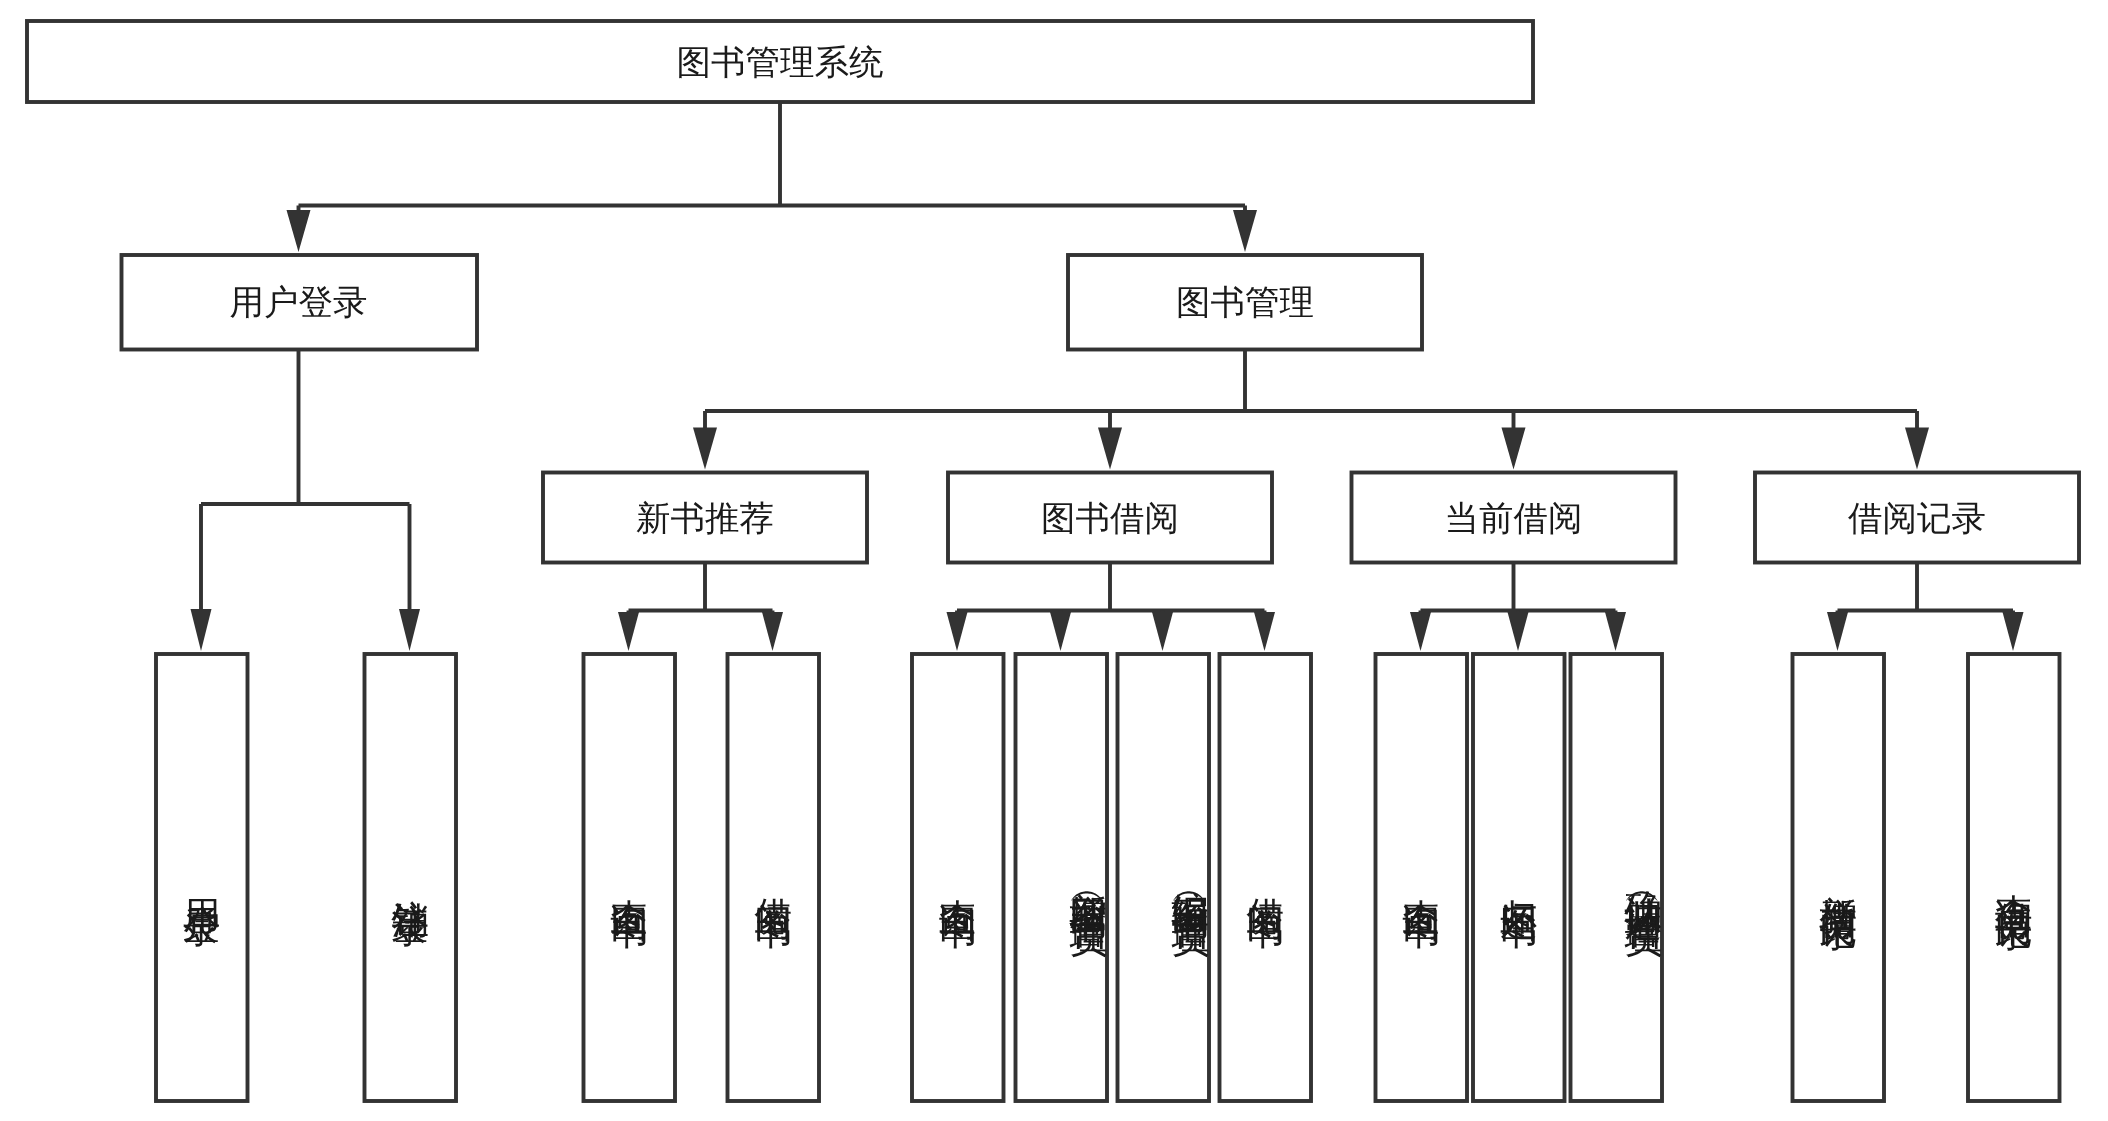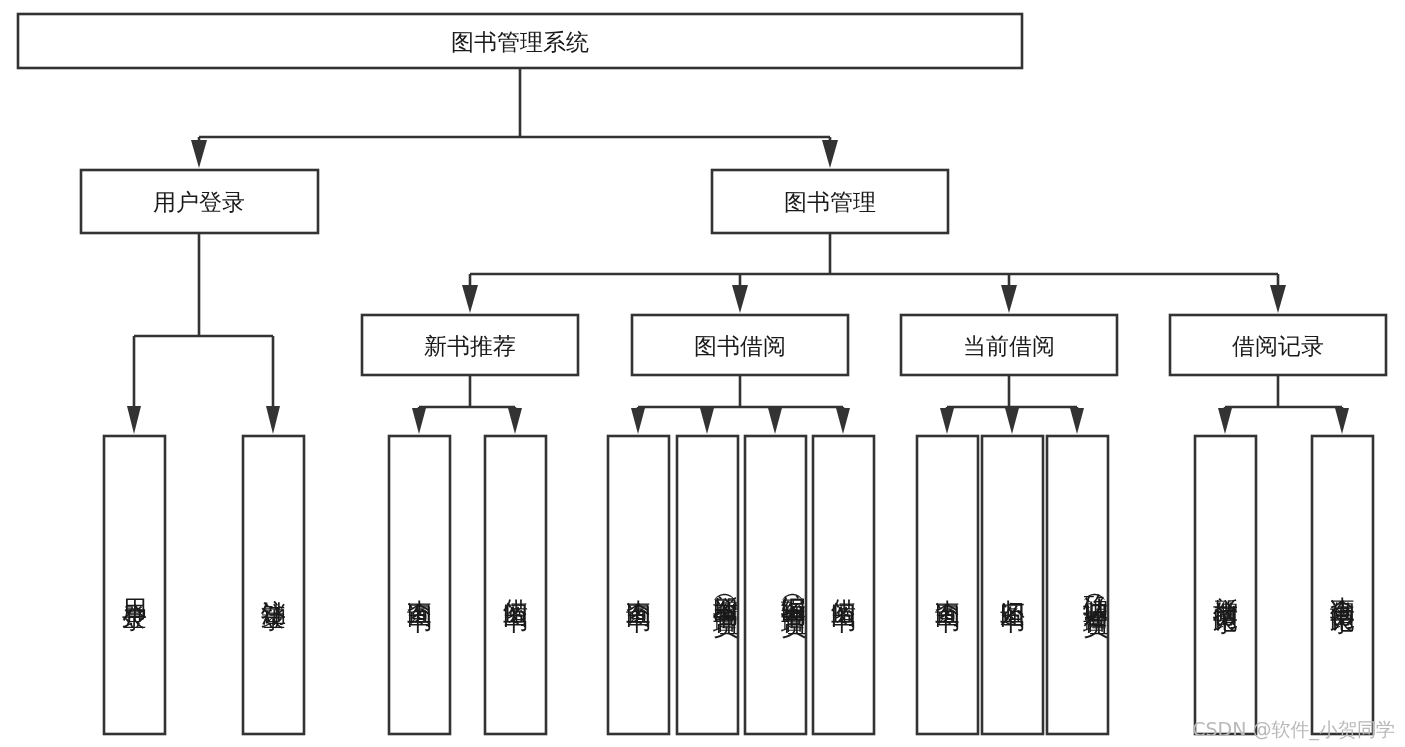--- a/index.html
+++ b/index.html
@@ -208,14 +208,13 @@
   <div class="leaf-label" style="left:608px;  top:436px; width:61px; height:298px;">查询图书</div>
   <div class="leaf-label" style="left:677px;  top:436px; width:61px; height:298px; align-items:flex-start; padding-top:4px;">新增图书（管理员）</div>
   <div class="leaf-label" style="left:745px;  top:436px; width:61px; height:298px; align-items:flex-start; padding-top:4px;">编辑图书（管理员）</div>
   <div class="leaf-label" style="left:813px;  top:436px; width:61px; height:298px;">借阅图书</div>
   <div class="leaf-label" style="left:917px;  top:436px; width:61px; height:298px;">查询图书</div>
   <div class="leaf-label" style="left:982px;  top:436px; width:61px; height:298px;">归还图书</div>
   <div class="leaf-label" style="left:1047px; top:436px; width:61px; height:298px; align-items:flex-start; padding-top:4px;">确认归还（管理员）</div>
   <div class="leaf-label" style="left:1195px; top:436px; width:61px; height:298px;">新增借阅记录</div>
   <div class="leaf-label" style="left:1312px; top:436px; width:61px; height:298px;">查询借阅记录</div>
 
-  <div class="watermark">CSDN @软件_小贺同学</div>
 </div>
 
 </body></html>

